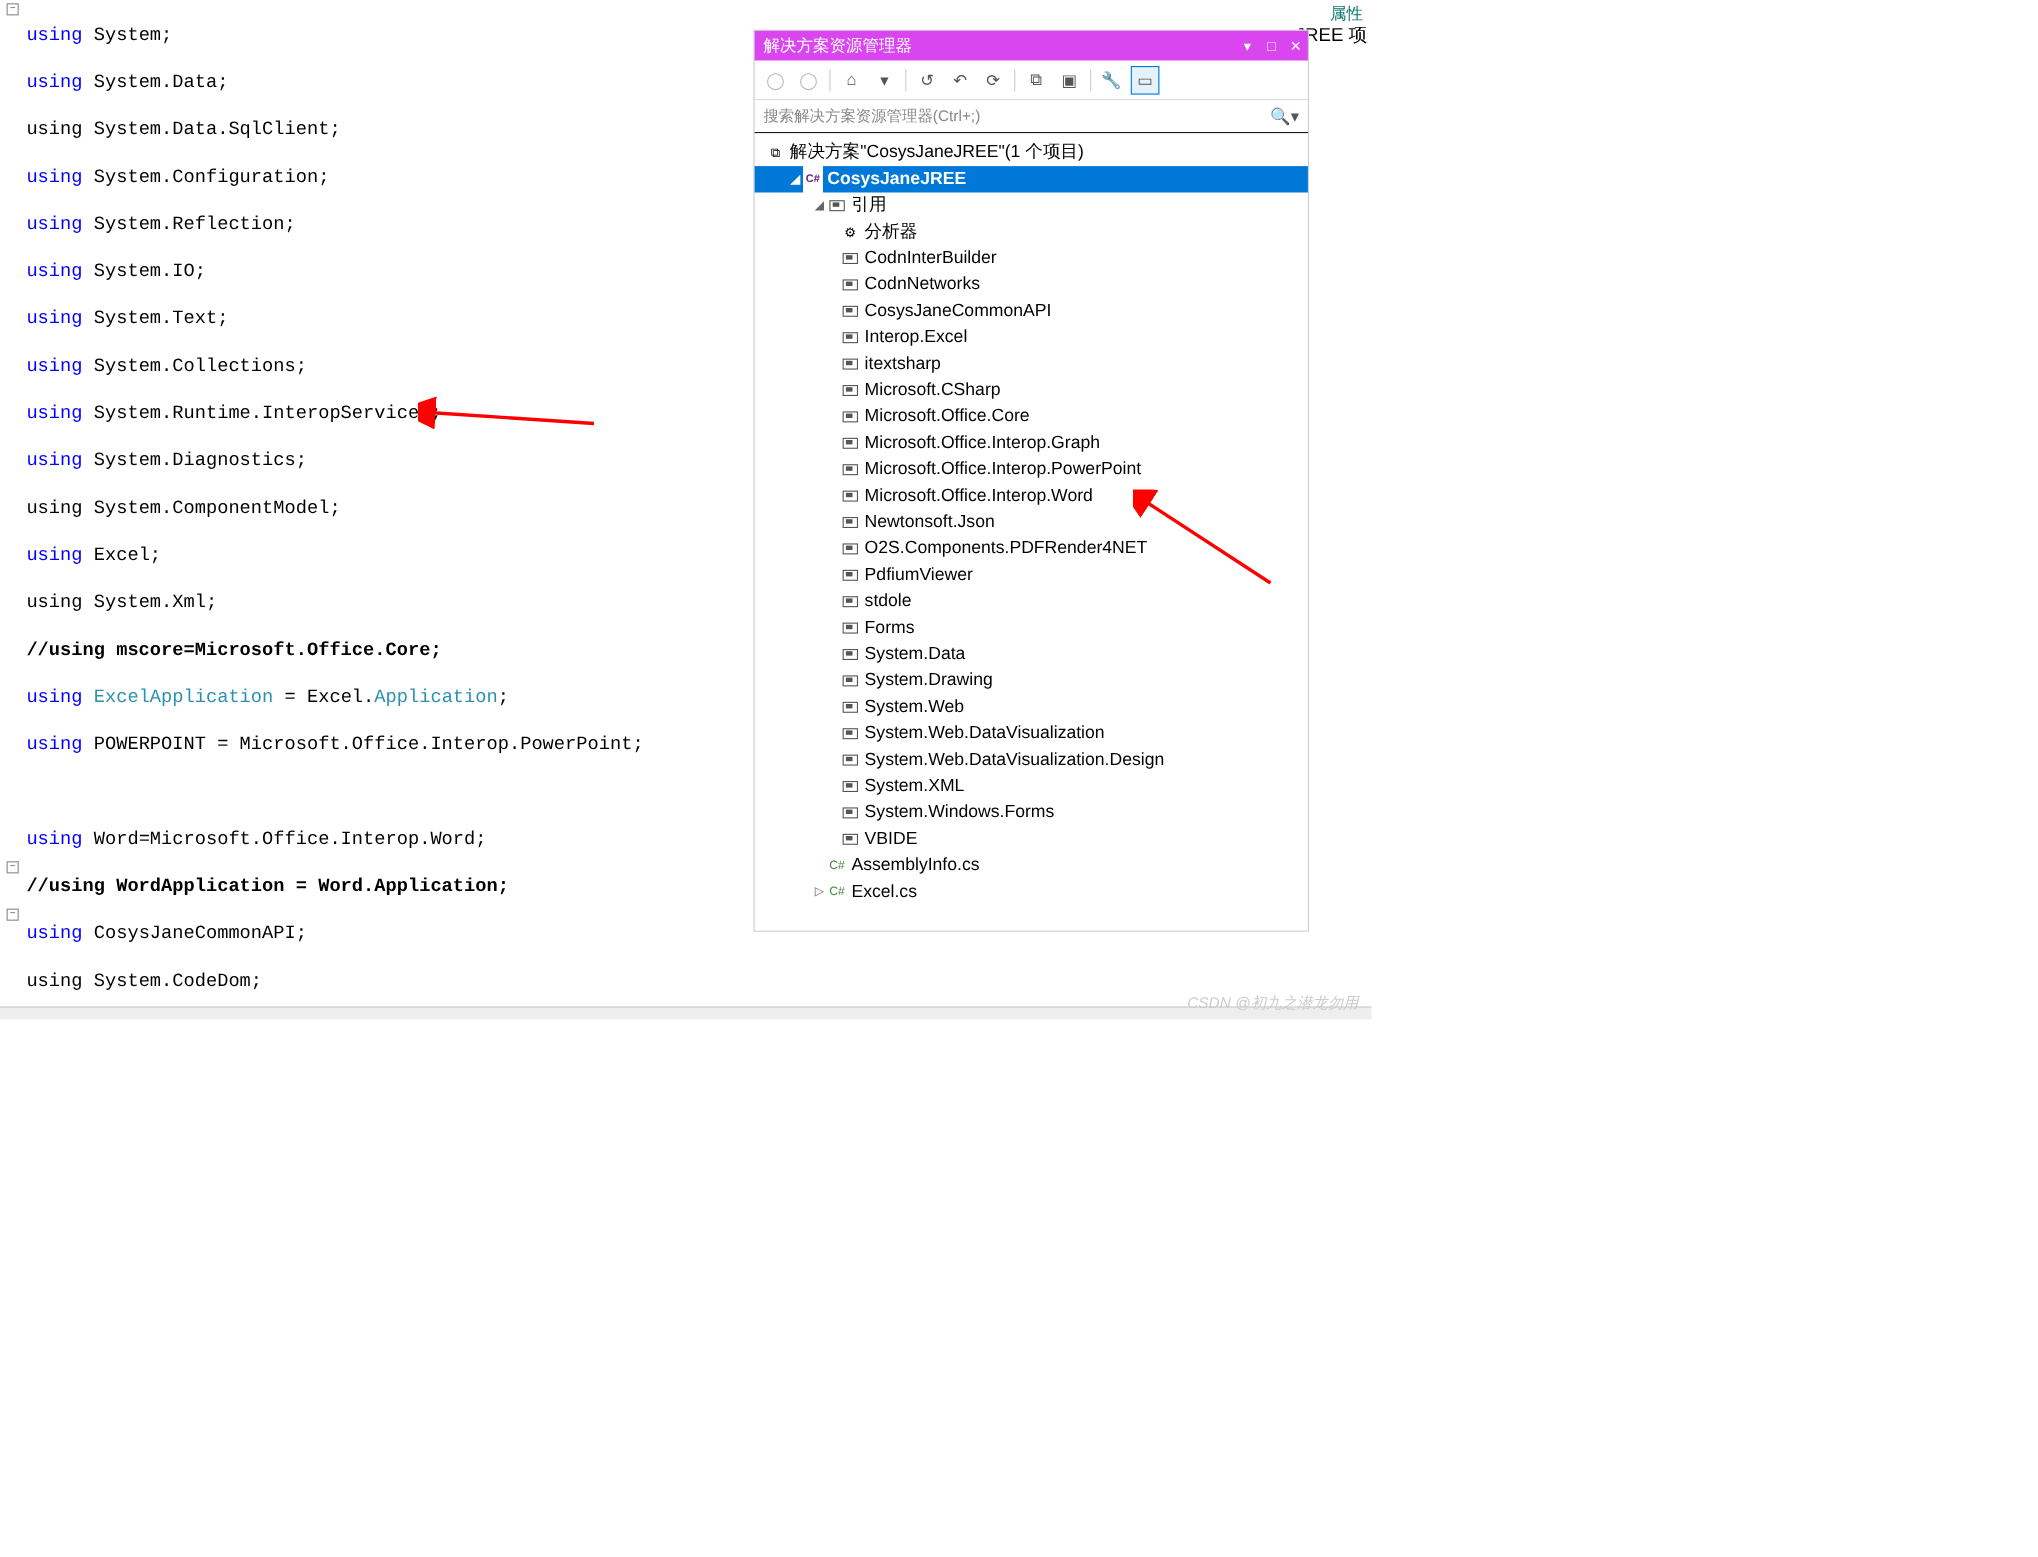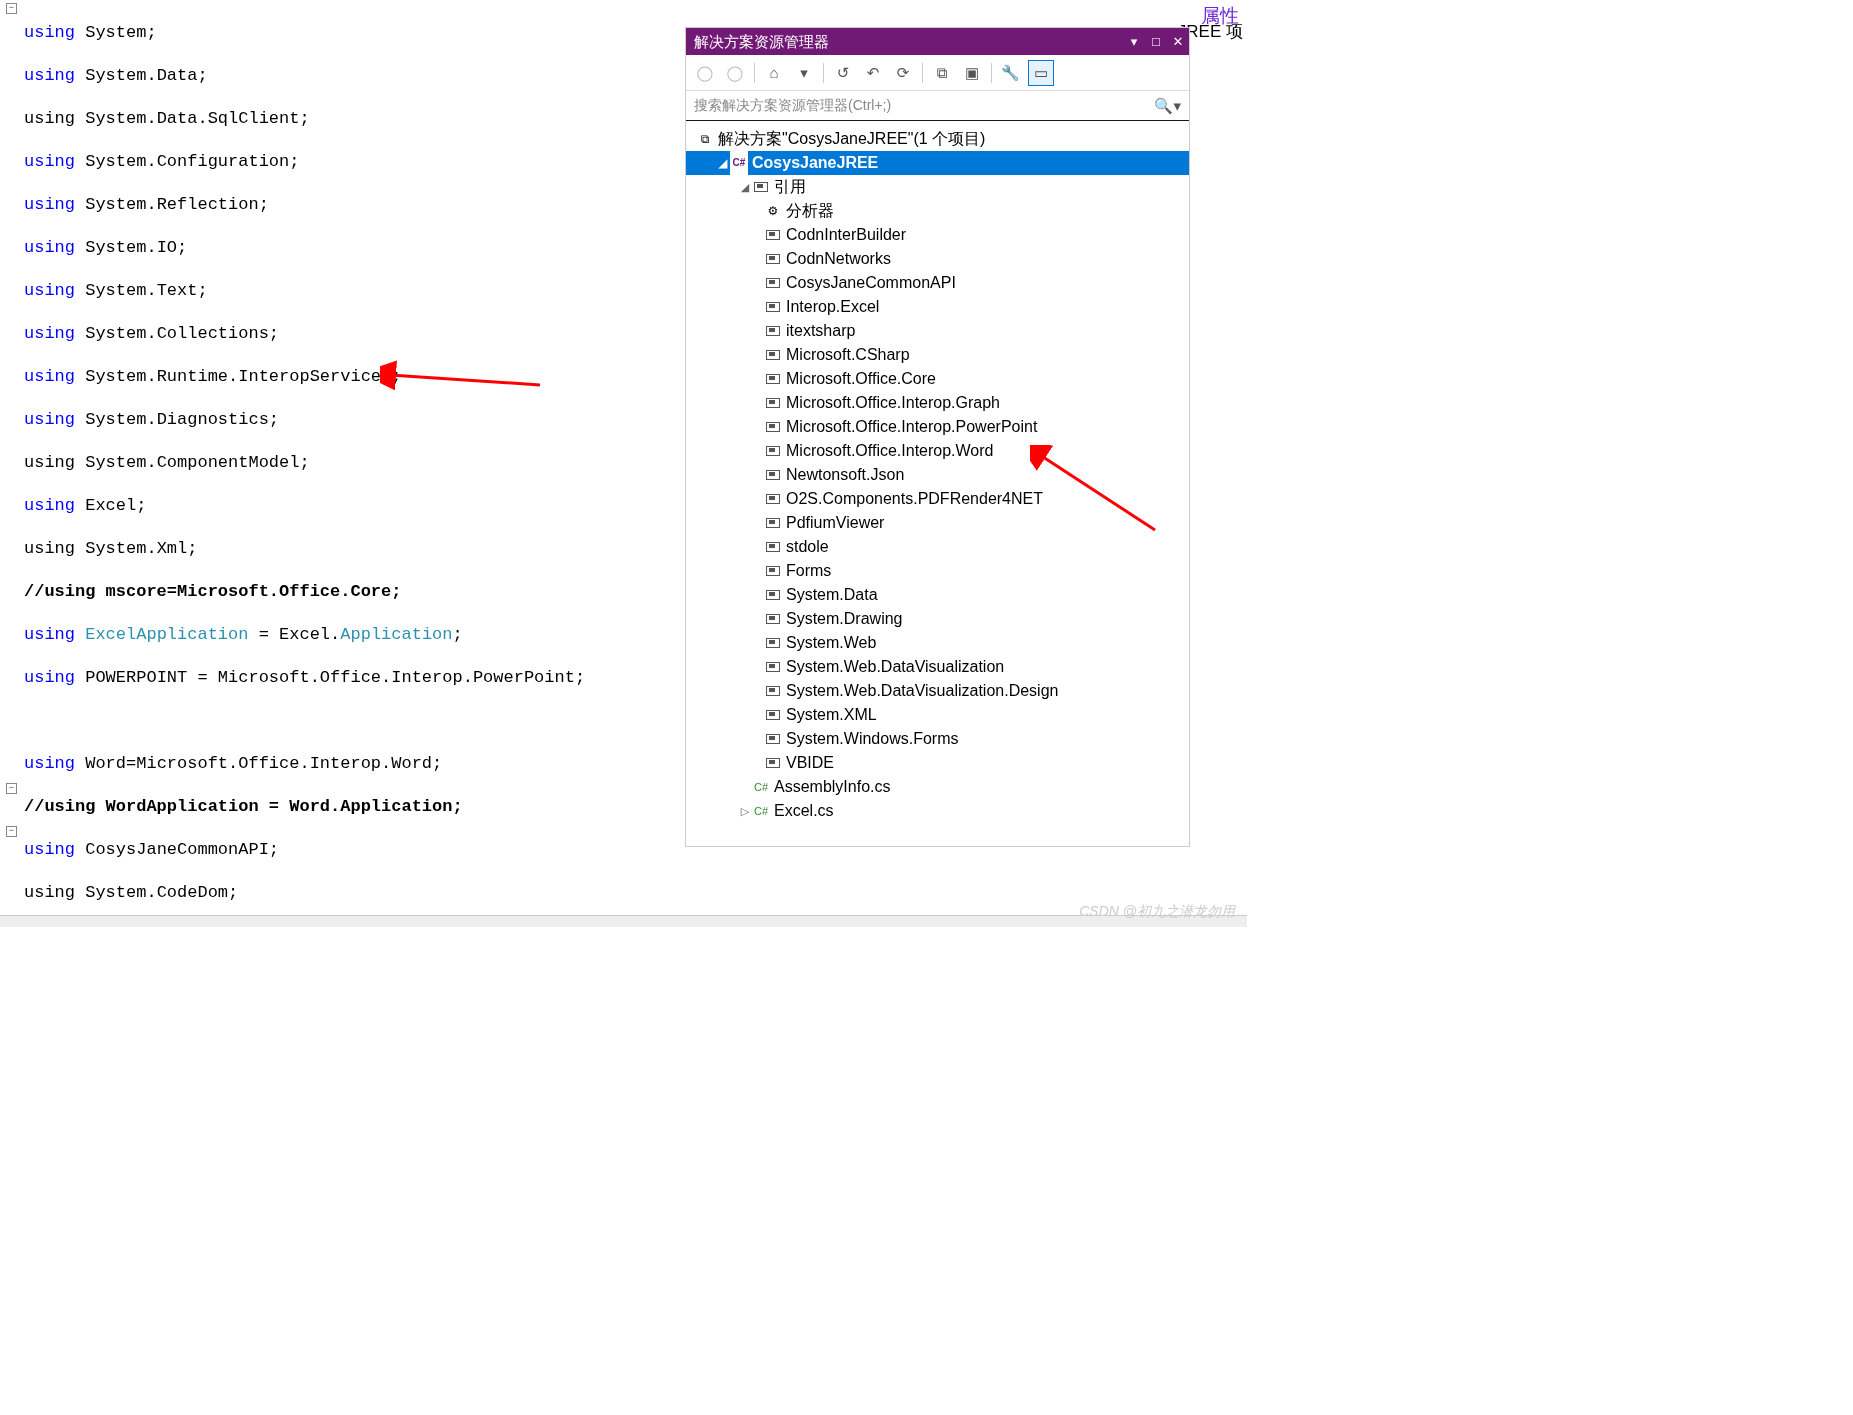--- a/index.html
+++ b/index.html
@@ -8,21 +8,21 @@
 .gutter { position:absolute; left:0; top:0; width:22px; height:100%; }
 .collapse-box { position:absolute; width:11px; height:11px; border:1px solid #888; background:#fff; font-size:9px; line-height:9px; text-align:center; color:#555; }
 .code-body { position:absolute; left:24px; top:0; }
 .kw { color:#0000ff; }
 .dim { color:#a0a0a0; }
 .tp { color:#2b91af; }
 .cm { color:#008000;font-weight:bold; }
 .code-line { color:#000; }
 
 .solution-panel { position:absolute; left:685px; top:27px; width:505px; height:820px; background:#fff; border:1px solid #ccc; }
-.sp-title { background:#701a75; color:#fff; height:27px; line-height:27px; display:flex; align-items:center; padding-left:8px; font-size:15px;justify-content:space-between; }
+.sp-title { background:#d946ef; color:#fff; height:27px; line-height:27px; display:flex; align-items:center; padding-left:8px; font-size:15px;justify-content:space-between; }
 .sp-title-icons { margin-left:auto; display:flex; }
 .sp-title-icons .icn { width:22px; height:22px; display:flex; align-items:center; justify-content:center; color:#fff; font-size:13px; }
 .sp-toolbar { height:36px; border-bottom:1px solid #ddd; display:flex; align-items:center; gap:4px; padding:0 6px; }
 .tb-btn { width:26px; height:26px; display:flex; align-items:center; justify-content:center; color:#555; font-size:15px; border:1px solid transparent; }
 .tb-btn.active { border:1px solid #0078d7; background:#e5f1fb; }
 .tb-sep { width:1px; height:20px; background:#ccc; margin:0 2px; }
 .sp-search { height:30px; border-bottom:1px solid #0f172a; display:flex; align-items:center; padding:0 8px; color:#888; font-size:14px; }
 .sp-search .mag { margin-left:auto; font-size:15px; color:#555; }
 .sp-tree { padding:6px 0; font-size:16px; line-height:24px; }
 .tree-row { display:flex; align-items:center; height:24px; padding-left:10px; }
@@ -32,21 +32,21 @@
 .ico { width:18px; display:inline-flex; align-items:center; justify-content:center; margin-right:4px; font-size:12px; }
 .ref-ico { width:14px; height:10px; border:1px solid #555; position:relative; }
 .ref-ico::after { content:""; position:absolute; left:2px; top:1px; width:6px; height:4px; background:#555; }
 .lbl { white-space:nowrap; }
 .ind1 { padding-left:30px; }
 .ind2 { padding-left:52px; }
 .ind3 { padding-left:78px; }
 
 .arrow-svg { position:absolute; pointer-events:none; z-index:50; }
 .watermark { position:absolute; right:12px; bottom:6px; color:#ccc; font-size:14px; z-index:60;font-style:italic; }
-.prop-tab { position:absolute; right:0; top:0; font-size:19px; color:#6d28d9; padding:3px 8px; }
+.prop-tab { position:absolute; right:0; top:0; font-size:15px; color:#0f766e; padding:3px 8px; }
 .right-txt { position:absolute; right:4px; top:20px; font-size:17px; color:#000; }
 .footer-bar { position:absolute; left:0; bottom:0; width:100%; height:12px; background:#eee; border-top:1px solid #ccc; }
 </style>
 </head>
 <body>
 
 <div class="prop-tab">属性</div>
 <div class="right-txt">JREE 项</div>
 
 <div class="code-editor">

